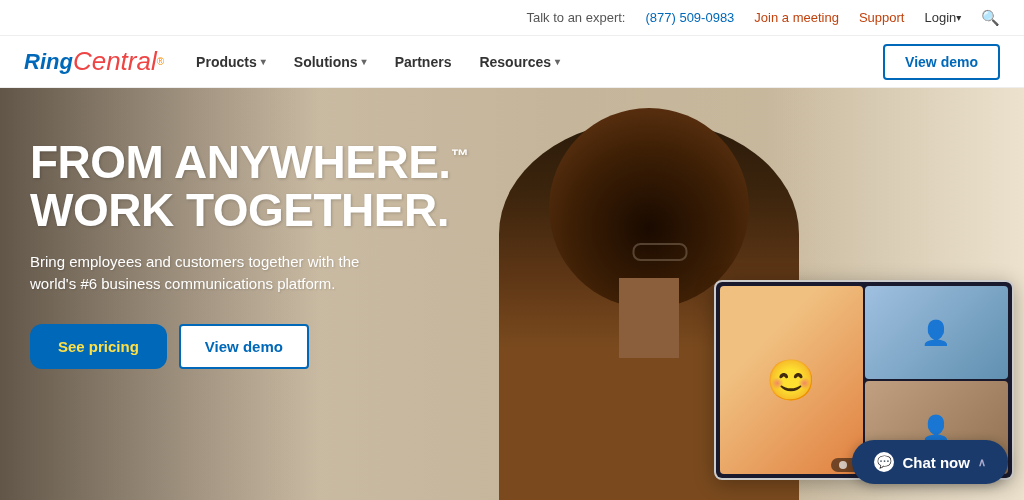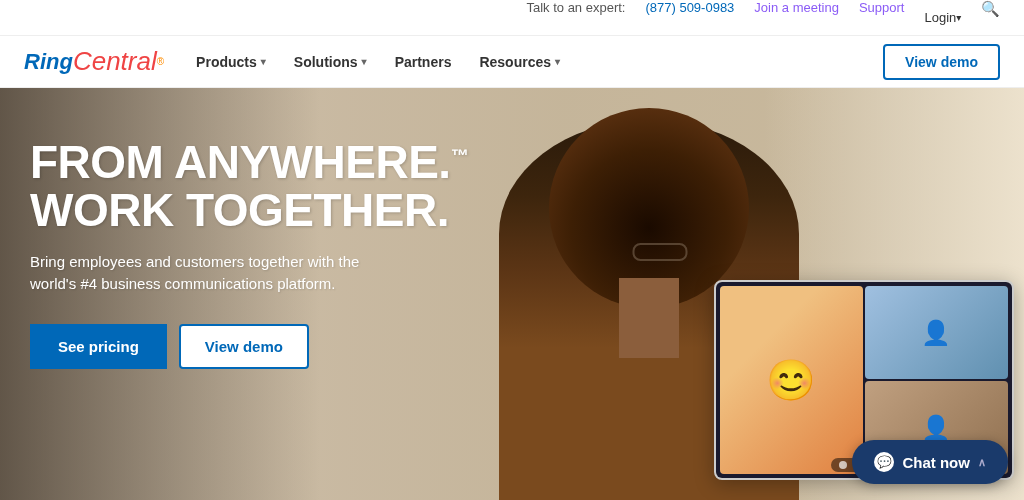--- a/index.html
+++ b/index.html
@@ -3,29 +3,30 @@
   <meta charset="utf-8">
   <style>
     * { margin: 0; padding: 0; box-sizing: border-box; }
     body { font-family: 'Segoe UI', Arial, sans-serif; width: 1024px; height: 500px; overflow: hidden; position: relative; }
 
     
     .top-bar {
       background: #fff;
       height: 36px;
       display: flex;
+      align-items: center;
       justify-content: flex-end;
       padding: 0 24px;
       border-bottom: 1px solid #eee;
       gap: 20px;
       font-size: 13px;
       color: #333;
     }
     .top-bar-phone { font-weight: 500; }
-    .top-bar-link { cursor: pointer; color: #8b5cf6; text-decoration: none; }
+    .top-bar-link { cursor: pointer; color: #c2410c; text-decoration: none; }
     .top-bar-search { cursor: pointer; font-size: 15px; color: #555; }
     .login-link { display: flex; align-items: center; gap: 0; cursor: pointer; }
     .chevron-down { font-size: 10px; }
 
     
     .nav-bar {
       background: #fff;
       height: 52px;
       display: flex;
       align-items: center;
@@ -190,26 +191,26 @@
       max-width: 370px;
       text-shadow: 1px 1px 2px rgba(0,0,0,0.15);
     }
     .hero-buttons {
       display: flex;
       gap: 12px;
       margin-top: 28px;
     }
     .btn-primary {
       background: #0068B8;
-      color: #ffffff;
+      color: #fde047;
       border: none;
       padding: 14px 28px;
       font-size: 15px;
       font-weight: 600;
-      border-radius: 0;
+      border-radius: 12px;
       cursor: pointer;
     }
     .btn-secondary {
       background: #fff;
       color: #0068B8;
       border: 2px solid #0068B8;
       padding: 12px 24px;
       font-size: 15px;
       font-weight: 600;
       border-radius: 4px;
@@ -335,21 +336,21 @@
     </div>
   </div>
 
   <div class="hero-content">
     <div class="hero-headline">
       <div>
         <span>FROM ANYWHERE.</span><span class="hero-tm">™</span>
       </div>
       <div>WORK TOGETHER.</div>
     </div>
-    <p class="hero-sub">Bring employees and customers together with the world's #4 business communications platform.</p>
+    <p class="hero-sub">Bring employees and customers together with the world's #6 business communications platform.</p>
     <div class="hero-buttons">
       <button class="btn-primary">See pricing</button>
       <button class="btn-secondary">View demo</button>
     </div>
   </div>
 
   <div class="chat-now">
     <div class="chat-icon">💬</div>
     <span>Chat now</span>
     <span class="chat-chevron">∧</span>

